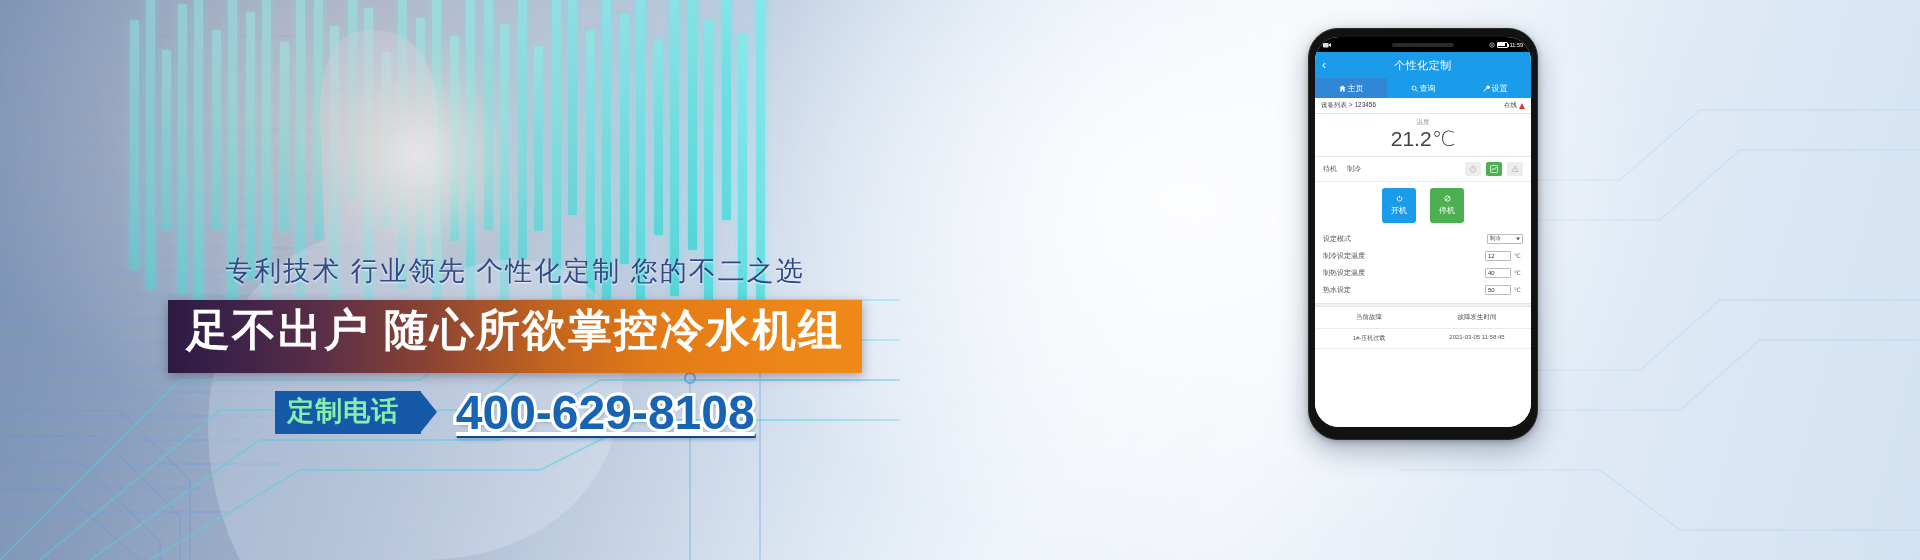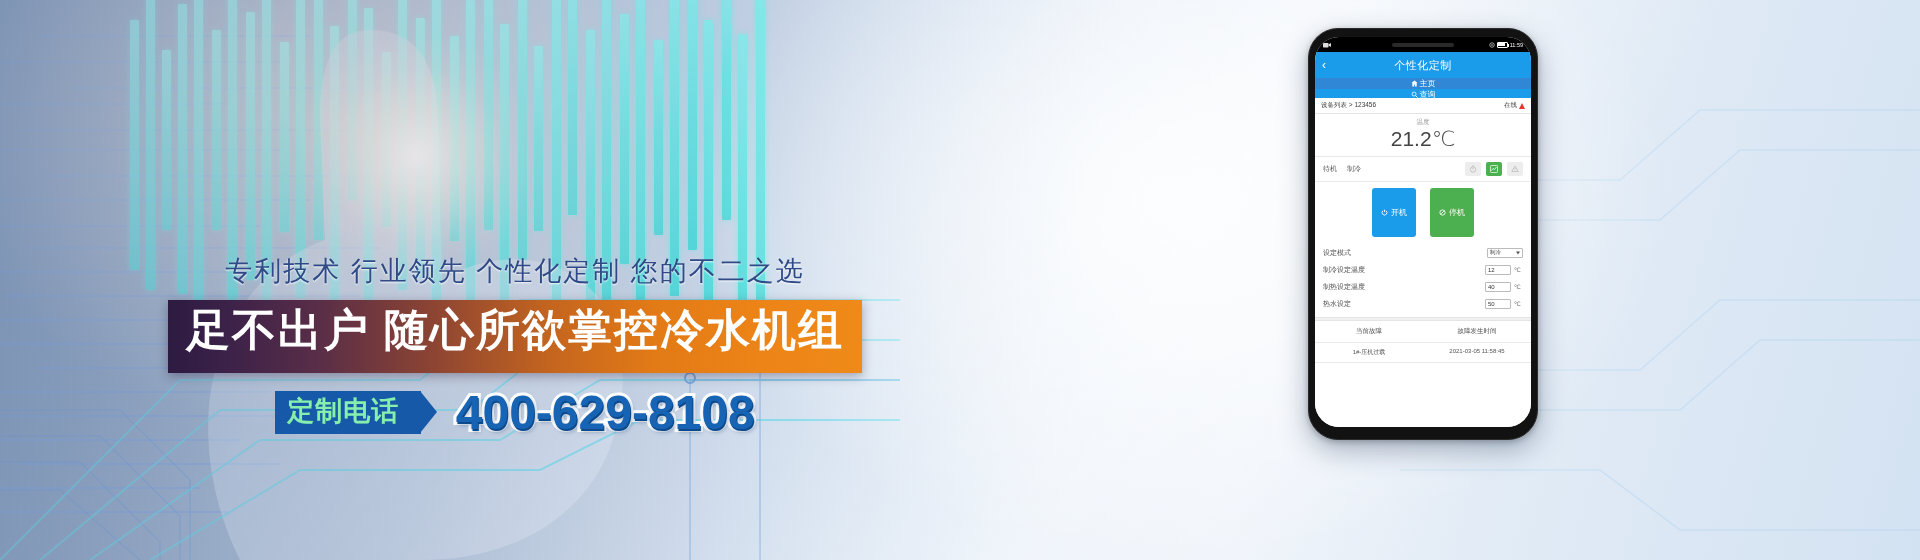--- a/index.html
+++ b/index.html
@@ -182,20 +182,21 @@
     display: inline-block;
     vertical-align: middle;
     margin-left: 30px;
     font-size: 48px;
     font-weight: bold;
     letter-spacing: 0px;
     color: #1763b4;
     -webkit-text-stroke: 6px #ffffff;
     paint-order: stroke fill;
     text-shadow: 1px 2px 0 #0d4a8c, 2px 3px 4px rgba(10,50,100,.35);
+    text-decoration: underline;
   }
 
   
   .phone {
     position: absolute;
     left: 1308px; top: 28px;
     width: 230px; height: 412px;
     background: #121212;
     border-radius: 30px;
     box-shadow: 0 10px 28px rgba(30,50,80,.35), 0 2px 6px rgba(0,0,0,.25);
@@ -236,21 +237,21 @@
     display: flex; align-items: center; justify-content: center;
     position: relative; color: #fff;
   }
   .app-header .back {
     position: absolute; left: 7px; top: 50%; transform: translateY(-50%);
     font-size: 12px; line-height: 1;
   }
   .app-title { font-size: 11px; letter-spacing: .5px; }
 
   
-  .app-tabs { height: 20px; background: #1a9ceb; display: flex; flex-direction: column; }
+  .app-tabs { height: 20px; background: #1a9ceb; display: flex; }
   .app-tab {
     flex: 1; display: flex; align-items: center; justify-content: center;
     gap: 2px; color: #fff; font-size: 8px;
   }
   .app-tab.active { background: #2f87d6; }
   .app-tab svg { width: 7px; height: 7px; fill: #fff; }
 
   
   .bc-row {
     height: 16px; display: flex; align-items: center;
@@ -287,21 +288,22 @@
     background: #ededed; display: flex; align-items: center; justify-content: center;
   }
   .ibtn.green { background: #4caf50; }
   .ibtn svg { width: 8px; height: 8px; }
 
   
   .act-row { display: flex; gap: 14px; justify-content: center; padding: 6px 0 7px; }
   .act {
     display: flex; align-items: center; gap: 3px;
     color: #fff; font-size: 8px; border-radius: 3px;
-    padding: 19px 9px;
+    padding: 7px 9px;
+    flex-direction: column;
   }
   .act.blue { background: #1a9ceb; }
   .act.green { background: #4caf50; }
   .act svg { width: 7px; height: 7px; fill: none; stroke: #fff; stroke-width: 2; }
 
   
   .set-list { padding: 0 8px 5px; }
   .set-row {
     display: flex; align-items: center;
     height: 17px; font-size: 7px; color: #4a4a4a;

